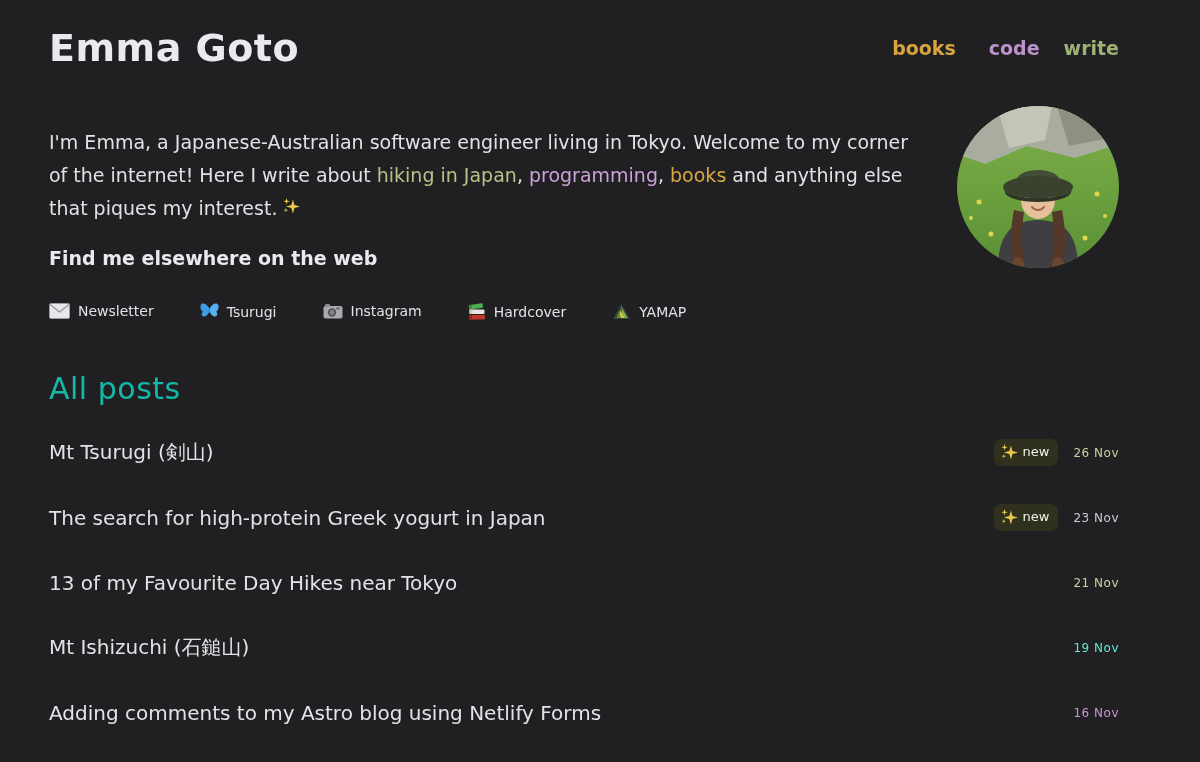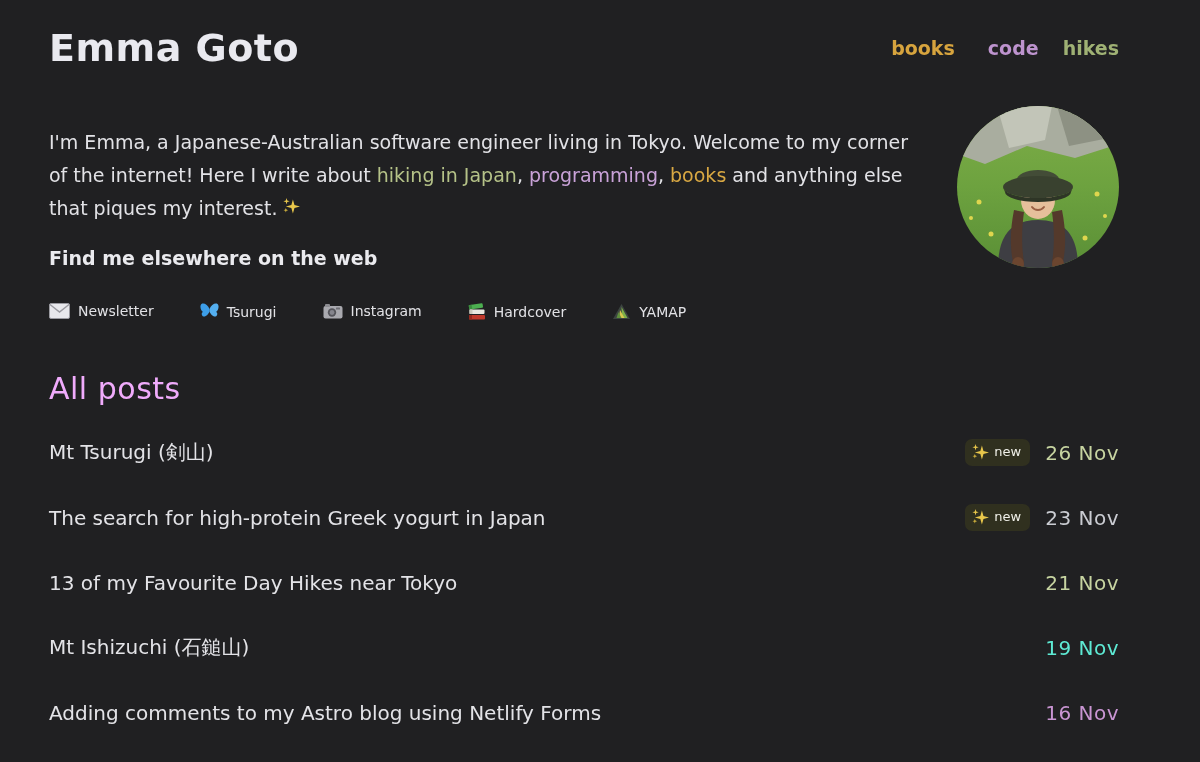--- a/index.html
+++ b/index.html
@@ -38,49 +38,49 @@
   .icon svg { display: block; }
 
   .avatar {
     width: 162px; height: 162px; border-radius: 50%; overflow: hidden;
     flex-shrink: 0; margin-top: -10px;
   }
 
   
   .all-posts {
     font-size: 30px; font-weight: normal; letter-spacing: 0.5px;
-    color: #f0abfc; margin-top: 46px;
+    color: #14b8a6; margin-top: 46px;
   }
   .post-list { list-style: none; margin-top: 14px; }
   .post-row {
     display: flex; justify-content: space-between; align-items: center;
     height: 65px;
   }
   .post-title {
     font-size: 20px; color: #e3e3e7; text-decoration: none; cursor: pointer;
   }
   .post-meta { display: flex; align-items: center; gap: 15px; }
   .badge {
     display: inline-flex; gap: 5px;
     background: #30301f; border-radius: 7px; padding: 5px 9px 5px 7px;
     font-size: 13px; color: #f0f0e9;
   }
-  .post-date { font-size: 20px; letter-spacing: 0.5px; }
+  .post-date { font-size: 12px; letter-spacing: 0.5px; }
 </style>
 </head>
 <body>
 
 <div class="page">
 
   <header class="header">
     <a class="site-title">Emma Goto</a>
     <nav class="top-nav" id="top-nav">
         <a style="color: rgb(215, 164, 62);">books</a>
         <a style="color: rgb(189, 147, 206); margin-left: 9px;">code</a>
-        <a style="color: rgb(159, 177, 116);">hikes</a>
+        <a style="color: rgb(159, 177, 116);">write</a>
       </nav>
   </header>
 
   <section class="hero">
     <div class="hero-left">
       <p class="intro" id="intro"><span>I'm Emma, a Japanese-Australian software engineer living in Tokyo. Welcome to my corner of the internet! Here I write about </span><span class="intro-link" style="color: rgb(181, 194, 136);">hiking in Japan</span><span>, </span><span class="intro-link" style="color: rgb(201, 162, 216);">programming</span><span>, </span><span class="intro-link" style="color: rgb(217, 168, 67);">books</span><span> and anything else that piques my interest. </span><span class="icon">
             <svg width="17" height="17" viewBox="0 0 24 24">
               <path d="M14 2 L16.2 9.8 L24 12 L16.2 14.2 L14 22 L11.8 14.2 L4 12 L11.8 9.8 Z" fill="#e9c74b"></path>
               <path d="M5 0 L6 3.5 L9.5 4.5 L6 5.5 L5 9 L4 5.5 L0.5 4.5 L4 3.5 Z" fill="#e9c74b"></path>
               <path d="M4 14 L4.8 16.4 L7.2 17.2 L4.8 18 L4 20.4 L3.2 18 L0.8 17.2 L3.2 16.4 Z" fill="#d4b53e"></path>

